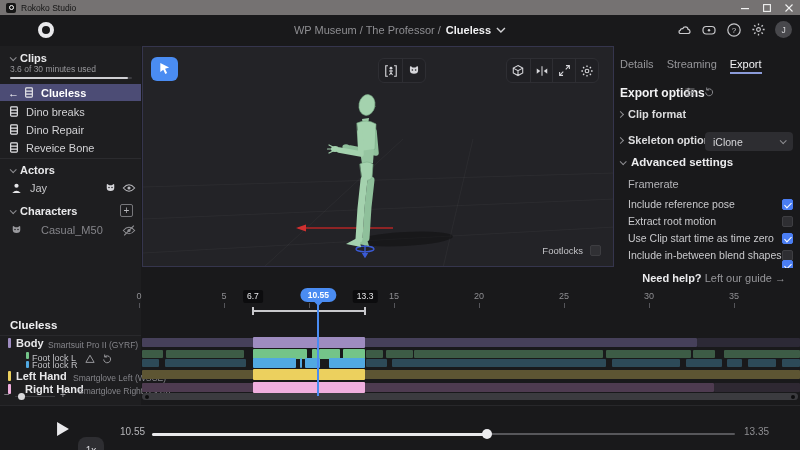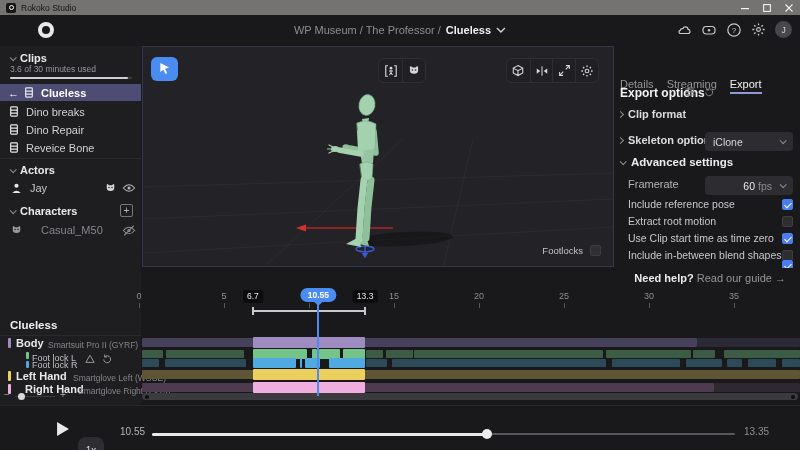--- a/index.html
+++ b/index.html
@@ -48,21 +48,21 @@
   .vp-group { position:absolute; top:11px; height:25px; background:#202024; border:1px solid #2e2e33; border-radius:6px; display:flex; }
   .vp-tool { width:23px; height:23px; display:flex; align-items:center; justify-content:center; color:#d6d6da; }
   .vp-tool + .vp-tool { border-left:1px solid #2e2e33; }
   .footlocks { position:absolute; right:12px; bottom:10px; display:flex; align-items:center; gap:7px; }
   .footlocks span { font-size:9.5px; color:#c3c3c7; }
   .mini-box { width:11px; height:11px; background:#303034; border:1px solid #3d3d41; border-radius:2px; }
 
   
   .rpanel { position:absolute; left:618px; top:46px; width:182px; height:222px; overflow:hidden; }
   .tabs { position:absolute; left:2px; top:12px; display:flex; gap:13px; }
-  .tab { color:#96969a; padding-bottom:4px; position:relative;margin-top:20px; }
+  .tab { color:#96969a; padding-bottom:4px; position:relative; }
   .tab.active { color:#f2f2f4; }
   .tab.active::after { content:""; position:absolute; left:0; right:0; bottom:0; height:2px; background:#8b9bd9; }
   .exp-title { position:absolute; left:2px; top:40px; font-size:12px; font-weight:bold; color:#f2f2f4; }
   .exp-title-icons { position:absolute; left:66px; top:40px; display:flex; gap:7px; color:#8a8a8e; }
   .fieldrow-label { position:absolute; display:flex; align-items:center; gap:5px; color:#dcdcde; font-weight:bold; }
   .dropdown { position:absolute; left:87px; width:88px; height:19px; background:#2d2d31; border-radius:4px; display:flex; align-items:center; padding:0 8px; color:#d6d6d9; font-size:10.5px; }
   .dropdown .chev-d { margin-left:auto; }
   .dd-right { justify-content:flex-end; gap:3px; }
   .adv-head { position:absolute; left:2px; top:110px; display:flex; align-items:center; gap:6px; font-weight:bold; color:#ececee; font-size:11.5px; }
   .gray-label { color:#b4b4b8; font-weight:normal; }
@@ -399,25 +399,20 @@
     </div>
 
     <div class="adv-head">
       <i class="chev-d"></i>
       <span>Advanced settings</span>
     </div>
 
     <div class="fieldrow-label gray-label" style="left:10px; top:132px;">
       <span>Framerate</span>
     </div>
-    <div class="dropdown dd-right" style="top:130px;">
-      <span style="color:#e8e8ea;">60</span>
-      <span style="color:#8e8e92;">fps</span>
-      <i class="chev-d" style="margin-left:5px;"></i>
-    </div>
 
     <div class="chk-row" style="top:152px;">
       <span>Include reference pose</span>
       <i class="chk checked"></i>
     </div>
     <div class="chk-row" style="top:169px;">
       <span>Extract root motion</span>
       <i class="chk"></i>
     </div>
     <div class="chk-row" style="top:186px;">
@@ -428,21 +423,21 @@
       <span>Include in-between blend shapes</span>
       <i class="chk"></i>
     </div>
     <div class="chk-row" style="top:219px;">
       <i class="chk checked" id="partial-chk"></i>
     </div>
   </div>
 
   <div class="help-row">
     <span class="help-bold">Need help?</span>
-    <span class="help-link">Read our guide →</span>
+    <span class="help-link">Left our guide →</span>
   </div>
 
   <div id="ruler">
       <span class="tick-label" style="left: 139px;">0</span>
       <i class="tick-mark" style="left: 139px;"></i>
       <span class="tick-label" style="left: 224px;">5</span>
       <i class="tick-mark" style="left: 224px;"></i>
       <span class="tick-label" style="left: 309px;">10</span>
       <i class="tick-mark" style="left: 309px;"></i>
       <span class="tick-label" style="left: 394px;">15</span>

